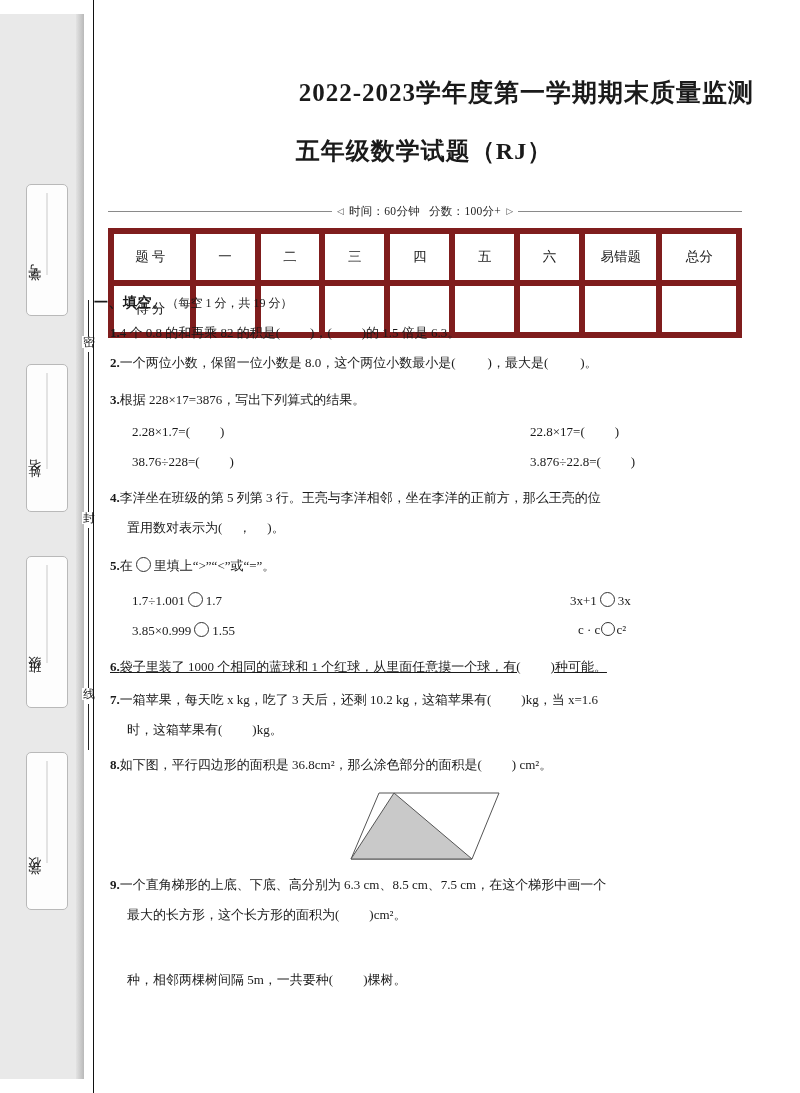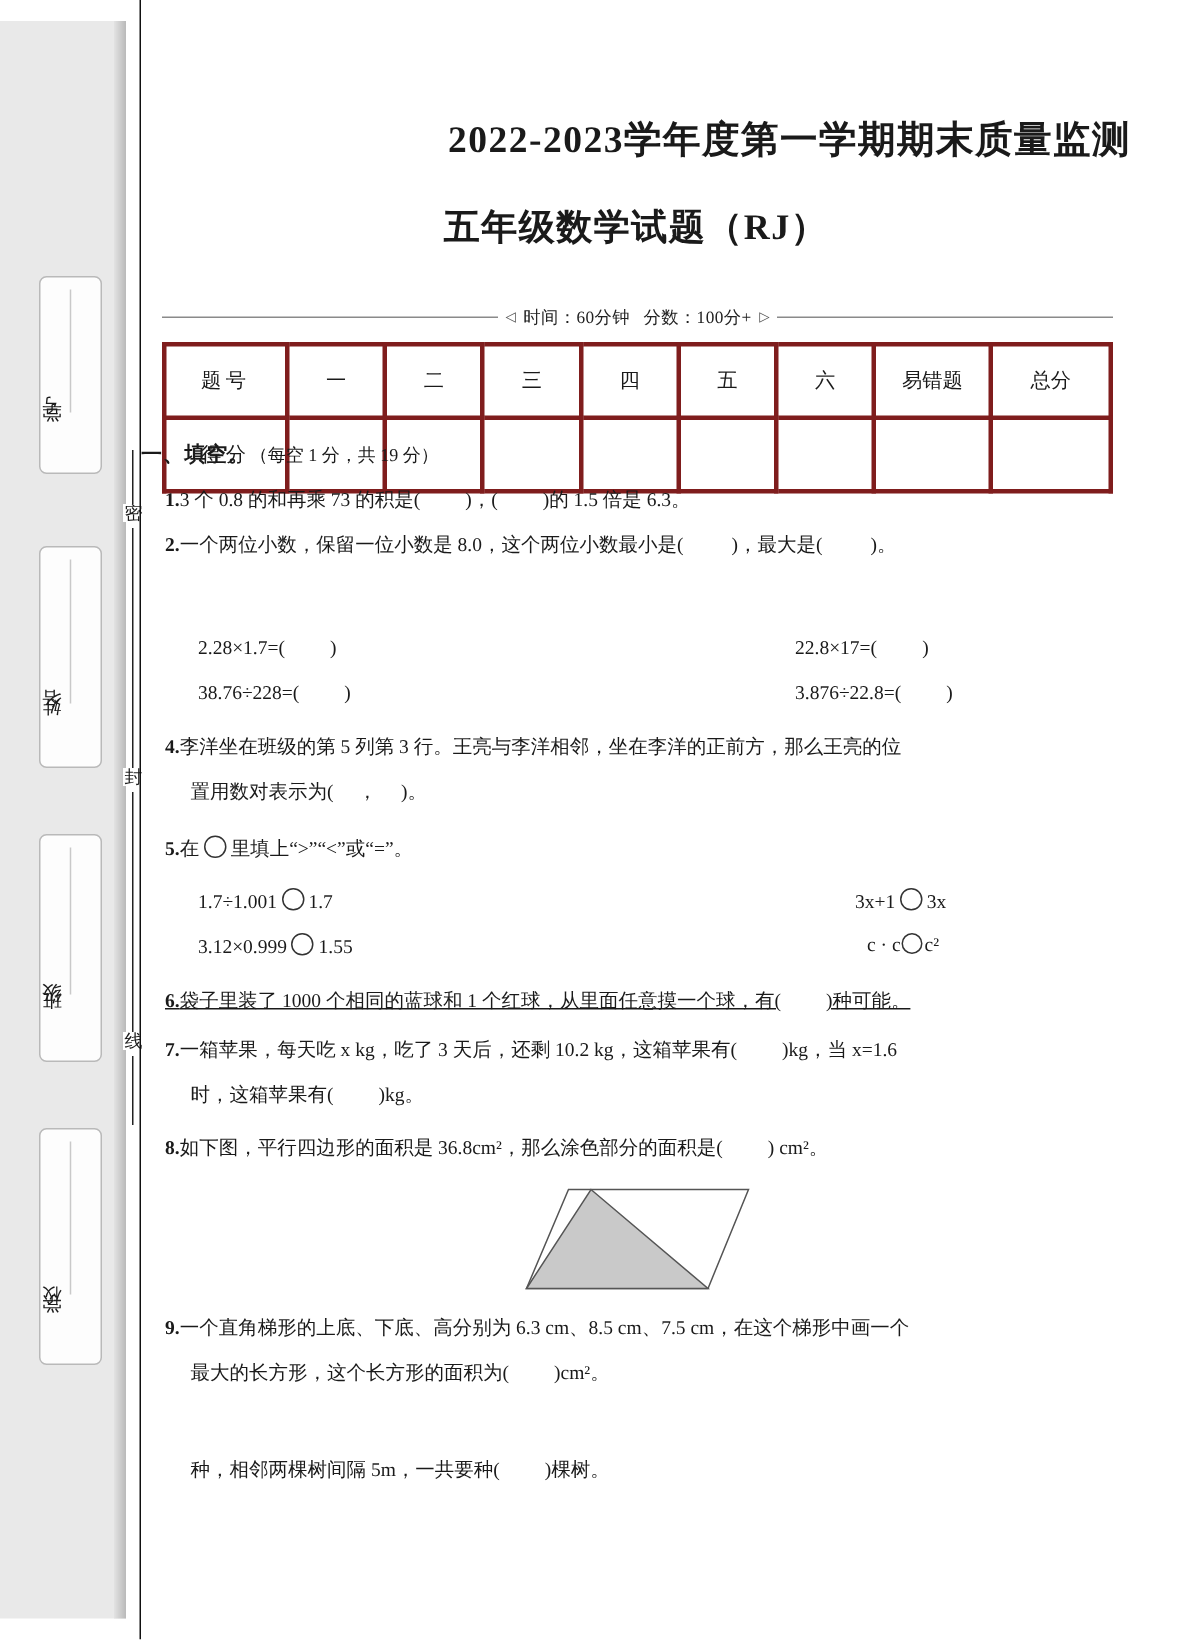--- a/index.html
+++ b/index.html
@@ -176,21 +176,21 @@
   
   #score-table {
     position: absolute;
     top: 228px;
     left: 14px;
     width: 634px;
     border-collapse: collapse;
     table-layout: fixed;
   }
   #score-table td {
-    border: 3px solid #7f1d1d;
+    border: 6px solid #7f1d1d;
     height: 22px;
     text-align: center;
     vertical-align: middle;
     font-size: 13.5px;
     font-family: Liberation Serif, serif;
     padding: 12px;
   }
   #score-table td.hdr { letter-spacing: 3px; }
   #score-table col.c0 { width: 78px; }
   #score-table col.cn { width: 62px; }
@@ -349,27 +349,30 @@
           <td></td>
         </tr>
       </tbody>
     </table>
 
     <div class="section-head">
       <b>一、</b><b>填空。</b><span class="pts">（每空 1 分，共 19 分）</span>
     </div>
 
     <div class="q" style="top:324px;">
-      <span class="num">1.</span><span>3 个 0.8 的和再乘 73 的积是(</span><span class="sp" style="display:inline-block;width:30px"></span><span>)，(</span><span class="sp" style="display:inline-block;width:30px"></span><span>)的 1.5 倍是 6.3。</span>
+      <span class="num">1.</span><span>4 个 0.8 的和再乘 82 的积是(</span><span class="sp" style="display:inline-block;width:30px"></span><span>)，(</span><span class="sp" style="display:inline-block;width:30px"></span><span>)的 1.5 倍是 6.3。</span>
     </div>
 
     <div class="q" style="top:354px;">
       <span class="num">2.</span><span>一个两位小数，保留一位小数是 8.0，这个两位小数最小是(</span><span style="display:inline-block;width:32px"></span><span>)，最大是(</span><span style="display:inline-block;width:32px"></span><span>)。</span>
     </div>
 
+    <div class="q" style="top:391px;">
+      <span class="num">3.</span><span>根据 228×17=3876，写出下列算式的结果。</span>
+    </div>
     <div class="two-col" style="top:424px;">
       <span class="left"><span>2.28×1.7=(</span><span style="display:inline-block;width:30px"></span><span>)</span></span>
       <span class="right"><span>22.8×17=(</span><span style="display:inline-block;width:30px"></span><span>)</span></span>
     </div>
     <div class="two-col" style="top:454px;">
       <span class="left"><span>38.76÷228=(</span><span style="display:inline-block;width:30px"></span><span>)</span></span>
       <span class="right"><span>3.876÷22.8=(</span><span style="display:inline-block;width:30px"></span><span>)</span></span>
     </div>
 
     <div class="q" style="top:489px;">
@@ -380,21 +383,21 @@
     </div>
 
     <div class="q" style="top:557px;">
       <span class="num">5.</span><span>在</span><span class="circ"></span><span>里填上“&gt;”“&lt;”或“=”。</span>
     </div>
     <div class="two-col" style="top:592px;">
       <span class="left"><span>1.7÷1.001</span><span class="circ"></span><span>1.7</span></span>
       <span class="right" style="left:460px"><span>3x+1</span><span class="circ"></span><span>3x</span></span>
     </div>
     <div class="two-col" style="top:622px;">
-      <span class="left"><span>3.12×0.999</span><span class="circ"></span><span>1.55</span></span>
+      <span class="left"><span>3.85×0.999</span><span class="circ"></span><span>1.55</span></span>
       <span class="right" style="left:468px"><span>c · c</span><span class="circ-sm"></span><span>c²</span></span>
     </div>
 
     <div class="q" style="top:658px;text-decoration:underline;">
       <span class="num">6.</span><span>袋子里装了 1000 个相同的蓝球和 1 个红球，从里面任意摸一个球，有(</span><span style="display:inline-block;width:30px"></span><span>)种可能。</span>
     </div>
 
     <div class="q" style="top:691px;">
       <span class="num">7.</span><span>一箱苹果，每天吃 x kg，吃了 3 天后，还剩 10.2 kg，这箱苹果有(</span><span style="display:inline-block;width:30px"></span><span>)kg，当 x=1.6</span>
     </div>

